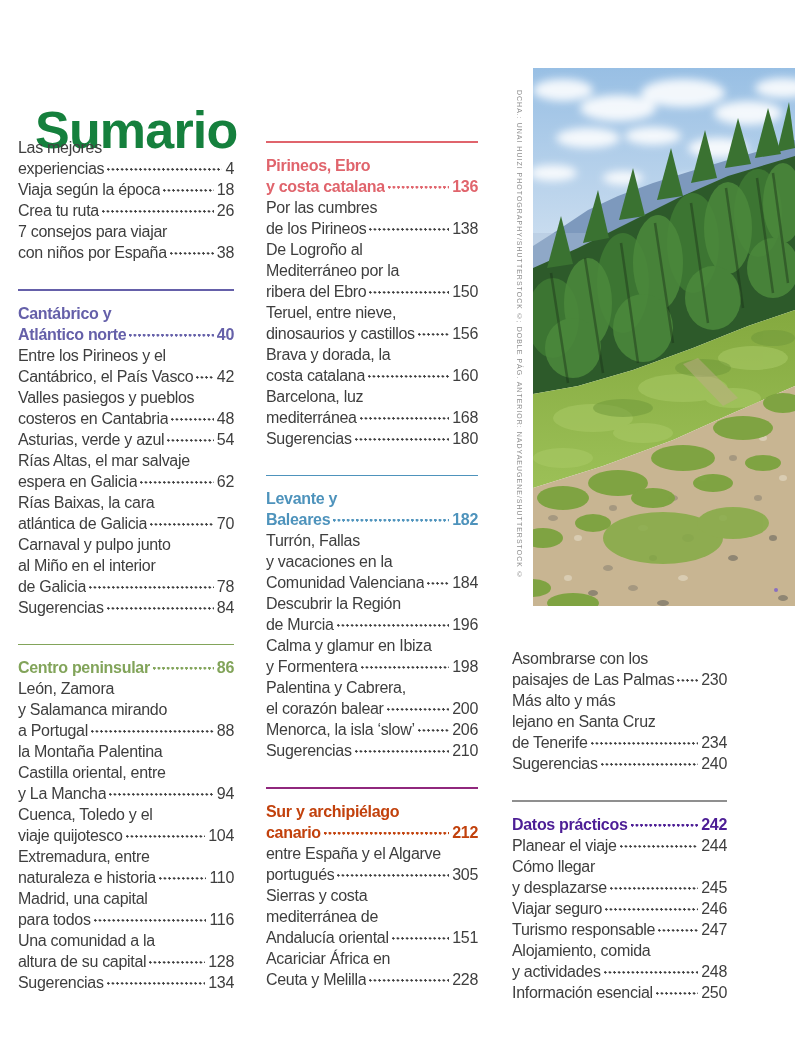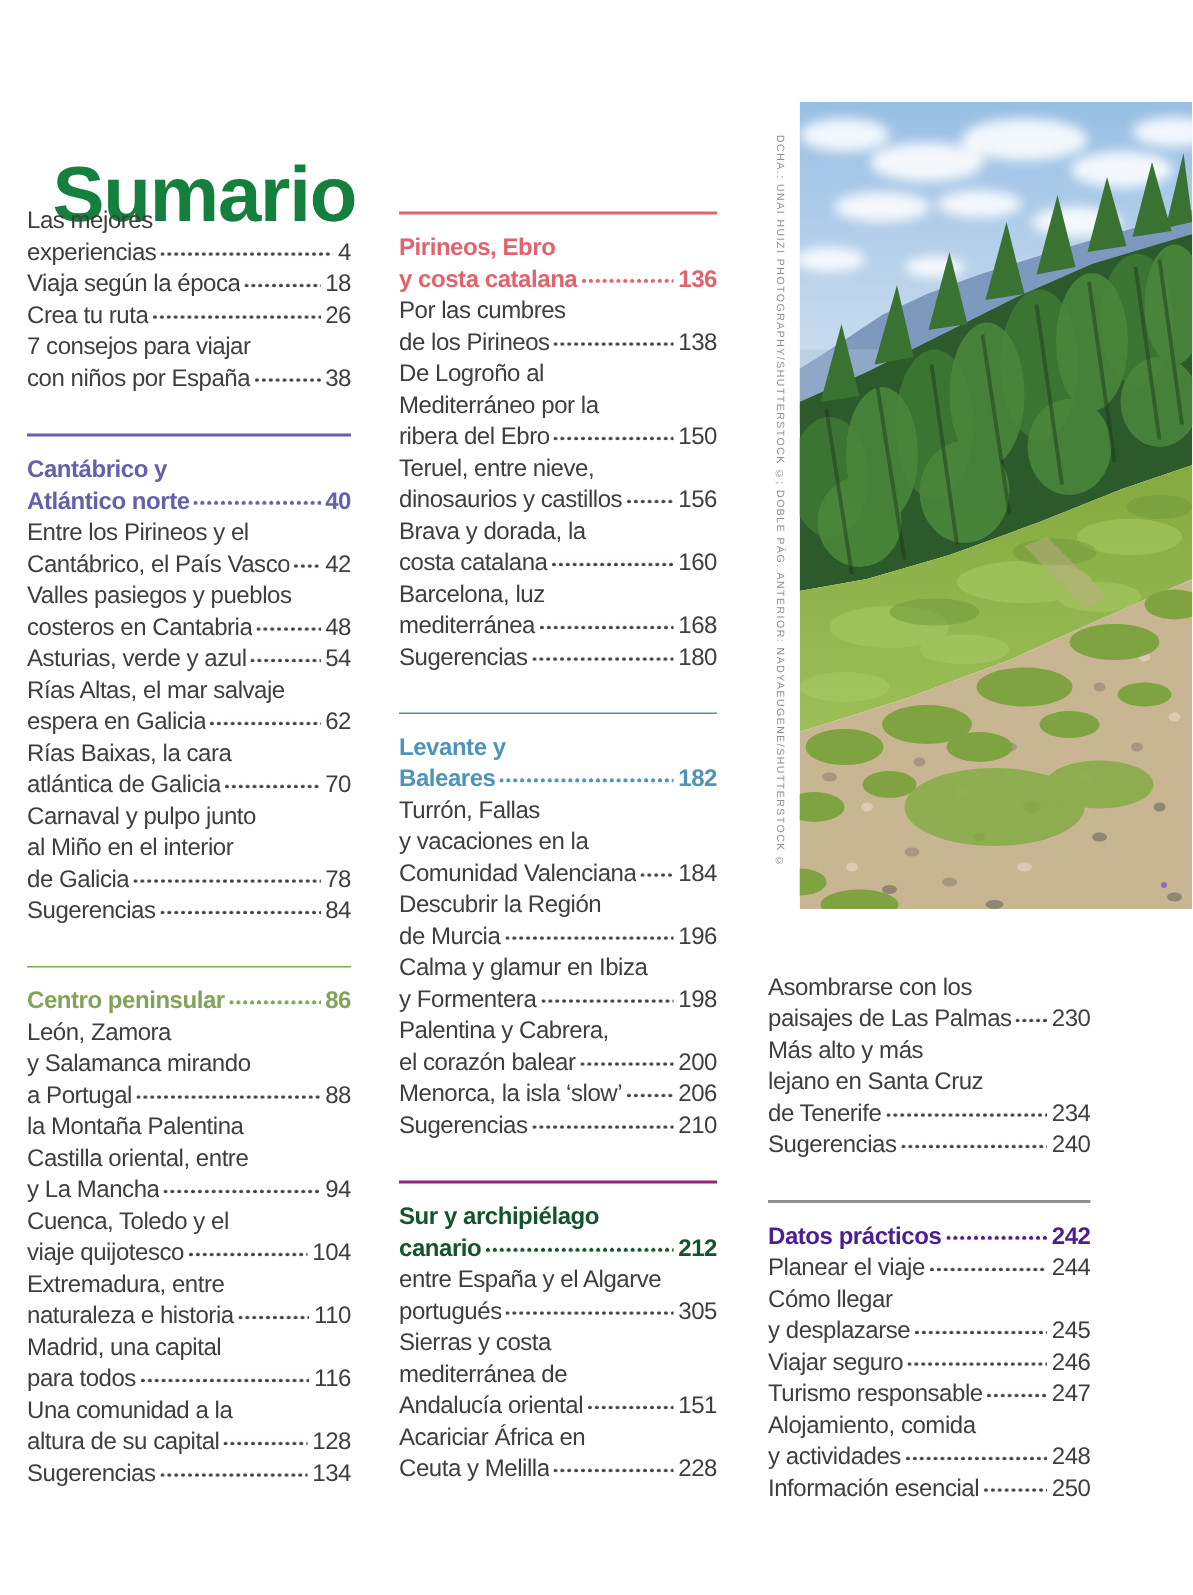--- a/index.html
+++ b/index.html
@@ -326,21 +326,21 @@
       <div class="toc-item entry">
         <div class="row">
           <span class="txt">Sugerencias</span>
           <span class="leader"></span>
           <span class="page">210</span>
         </div>
       </div>
     </section>
     <section class="toc-section">
       <div class="divider" style="background: rgb(144, 39, 125);"></div>
-      <div class="toc-item heading" style="color: #14532d;">
+      <div class="toc-item heading" style="color: #c2410c;">
         <div class="line">Sur y archipiélago</div>
         <div class="row">
           <span class="txt">canario</span>
           <span class="leader"></span>
           <span class="page">212</span>
         </div>
       </div>
       <div class="toc-item entry">
         <div class="line">entre España y el Algarve</div>
         <div class="row">

